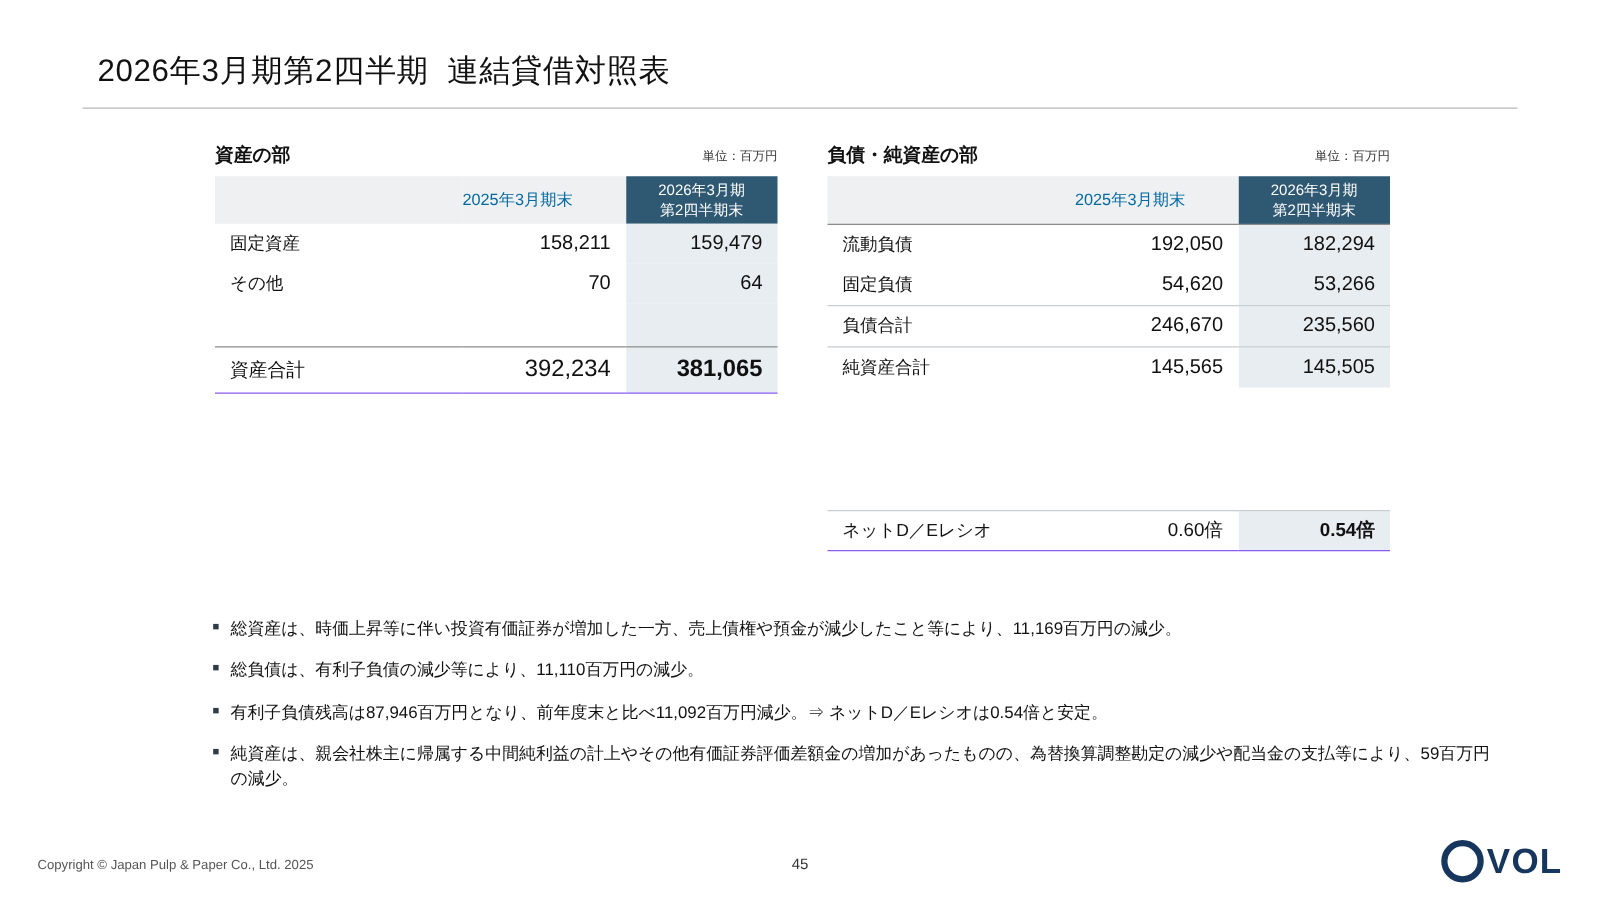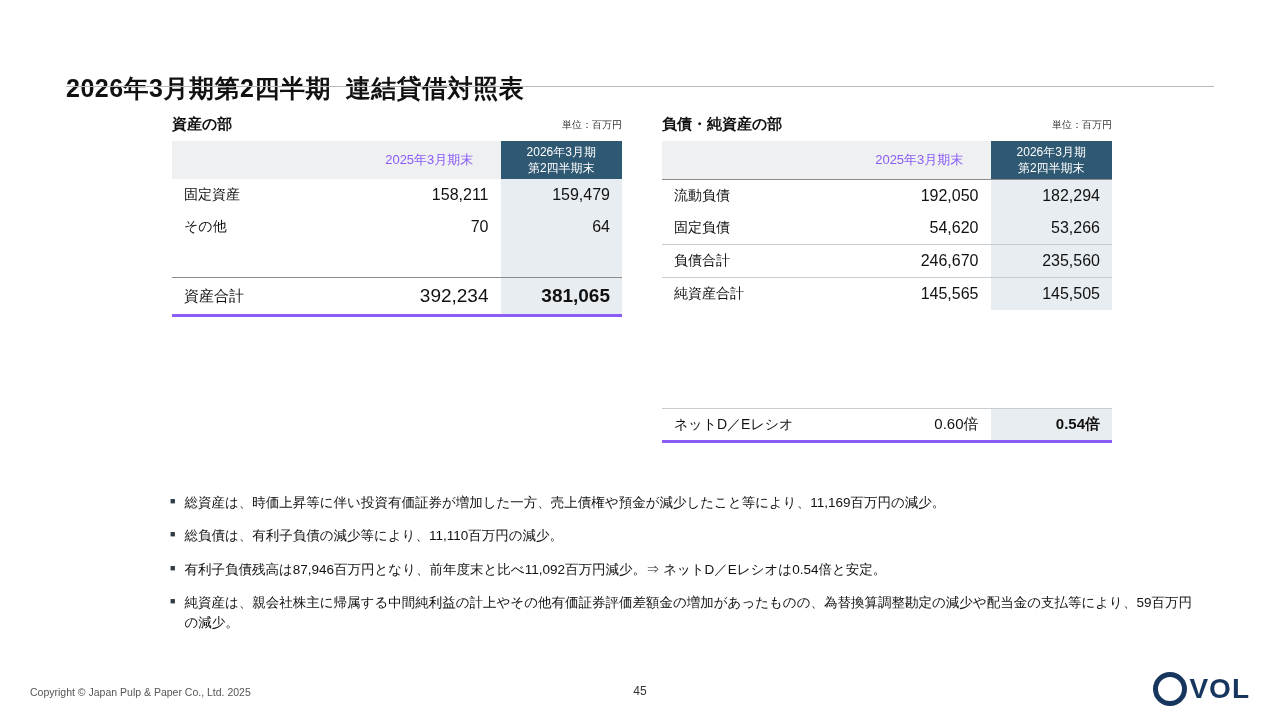--- a/index.html
+++ b/index.html
@@ -12,28 +12,27 @@
     background: #ffffff;
     font-family: "Liberation Sans", sans-serif;
     color: #111111;
     overflow: hidden;
     position: relative;
   }
 
   
   .slide-title {
     position: absolute;
-    left: 66px;
+    left: 78px;
     top: 40px;
     font-size: 25px;
-    font-weight: bold;
+    font-weight: normal;
     letter-spacing: 0.5px;
     color: #111111;
     white-space: pre;
-    margin-top: 32px;
   }
   .title-rule {
     position: absolute;
     left: 66px;
     top: 86px;
     width: 1148px;
     height: 1px;
     background: #b9b9b9;
   }
 
@@ -69,23 +68,23 @@
     font-weight: normal;
   }
 
   .hdr-blank {
     background: #eef0f2;
     height: 38px;
   }
   .hdr-prev {
     background: #eef0f2;
     height: 38px;
-    text-align: center;
+    text-align: left;
     font-size: 13px;
-    color: #8b5cf6;
+    color: #0369a1;
     padding-right: 12px !important;
     vertical-align: middle;
   }
   .hdr-cur {
     background: #2f5872;
     color: #ffffff;
     height: 38px;
     text-align: center;
     font-size: 12px;
     font-weight: bold;
@@ -116,21 +115,21 @@
     background: #e8edf1;
   }
 
   .line-top td {
     border-top: 1px solid #8c8c8c;
   }
   .line-thin td {
     border-top: 1px solid #c8cdd2;
   }
   .line-bottom td {
-    border-bottom: 3px solid #8b5cf6;
+    border-bottom: 1px solid #8b5cf6;
   }
 
   .total .rowlabel {
     font-size: 15px;
   }
   .total .val {
     font-size: 19px;
   }
   .total .val.cur {
     font-weight: bold;

